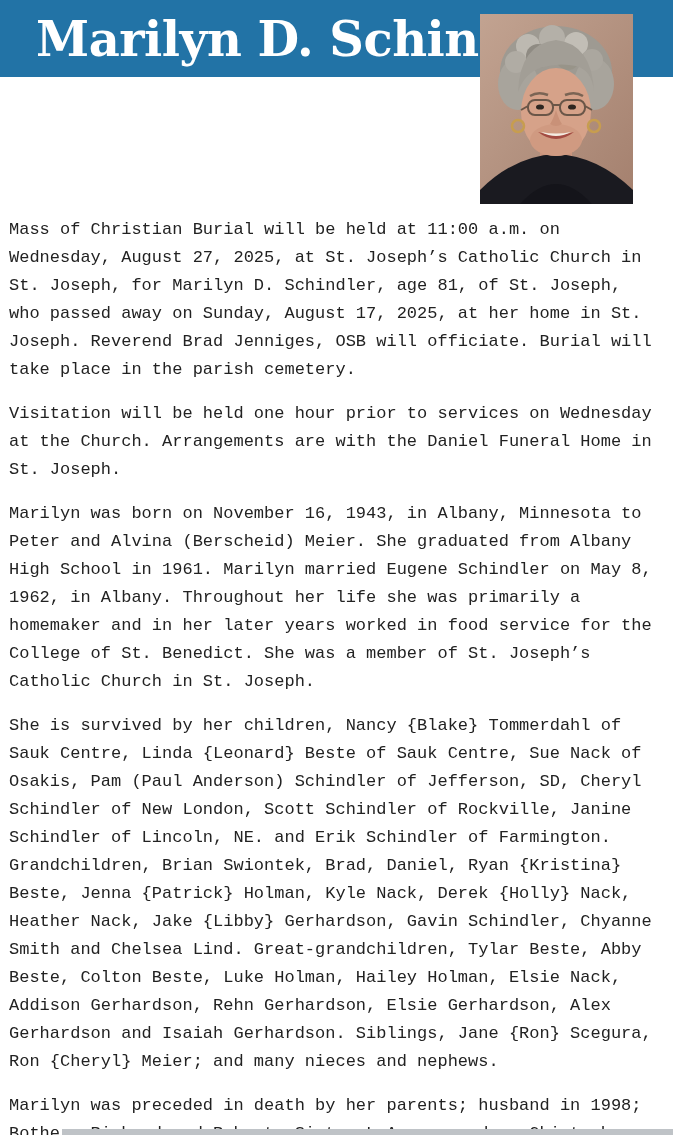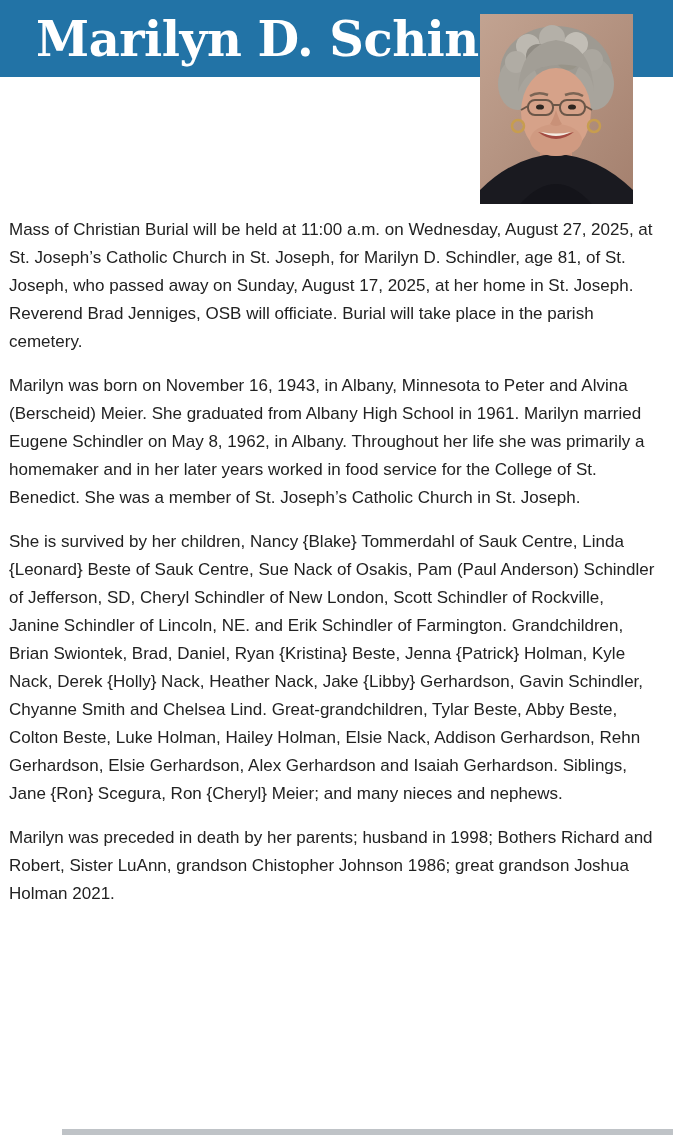--- a/index.html
+++ b/index.html
@@ -45,21 +45,21 @@
   }
   .photo-frame svg { display: block; }
   .content {
     position: absolute;
     top: 216px;
     left: 9px;
     width: 655px;
   }
   .content p {
     margin: 0 7px 16px 0;
-    font-family: Liberation Sans, sans-serif;
+    font-family: Liberation Mono, monospace;
     font-size: 17px;
     line-height: 28px;
     color: #222222;
   }
   .hscrollbar {
     position: absolute;
     bottom: 0;
     left: 62px;
     right: 0;
     height: 6px;
@@ -127,20 +127,21 @@
 
       <path d="M76,96 Q73,106 70,110 Q76,114 82,110 Q79,106 76,96" fill="#c99178"></path>
 
       <path d="M58,118 Q76,132 94,118 Q76,124 58,118 Z" fill="#a34b42"></path>
       <path d="M61,118 Q76,126 91,118 Q76,121 61,118 Z" fill="#f4ece2"></path>
     </svg>
   </div>
 
   <div class="content">
     <p>Mass of Christian Burial will be held at 11:00 a.m. on Wednesday, August 27, 2025, at St. Joseph’s Catholic Church in St. Joseph, for Marilyn D. Schindler, age 81, of St. Joseph, who passed away on Sunday, August 17, 2025, at her home in St. Joseph. Reverend Brad Jenniges, OSB will officiate. Burial will take place in the parish cemetery.</p>
+    <p>Visitation will be held one hour prior to services on Wednesday at the Church. Arrangements are with the Daniel Funeral Home in St. Joseph.</p>
     <p>Marilyn was born on November 16, 1943, in Albany, Minnesota to Peter and Alvina (Berscheid) Meier. She graduated from Albany High School in 1961. Marilyn married Eugene Schindler on May 8, 1962, in Albany. Throughout her life she was primarily a homemaker and in her later years worked in food service for the College of St. Benedict. She was a member of St. Joseph’s Catholic Church in St. Joseph.</p>
     <p>She is survived by her children, Nancy {Blake} Tommerdahl of Sauk Centre, Linda {Leonard} Beste of Sauk Centre, Sue Nack of Osakis, Pam (Paul Anderson) Schindler of Jefferson, SD, Cheryl Schindler of New London, Scott Schindler of Rockville, Janine Schindler of Lincoln, NE. and Erik Schindler of Farmington. Grandchildren, Brian Swiontek, Brad, Daniel, Ryan {Kristina} Beste, Jenna {Patrick} Holman, Kyle Nack, Derek {Holly} Nack, Heather Nack, Jake {Libby} Gerhardson, Gavin Schindler, Chyanne Smith and Chelsea Lind. Great-grandchildren, Tylar Beste, Abby Beste, Colton Beste, Luke Holman, Hailey Holman, Elsie Nack, Addison Gerhardson, Rehn Gerhardson, Elsie Gerhardson, Alex Gerhardson and Isaiah Gerhardson. Siblings, Jane {Ron} Scegura, Ron {Cheryl} Meier; and many nieces and nephews.</p>
     <p>Marilyn was preceded in death by her parents; husband in 1998; Bothers Richard and Robert, Sister LuAnn, grandson Chistopher Johnson 1986; great grandson Joshua Holman 2021.</p>
 
   </div>
 
   <div class="hscrollbar"></div>
 
 </div>
 

